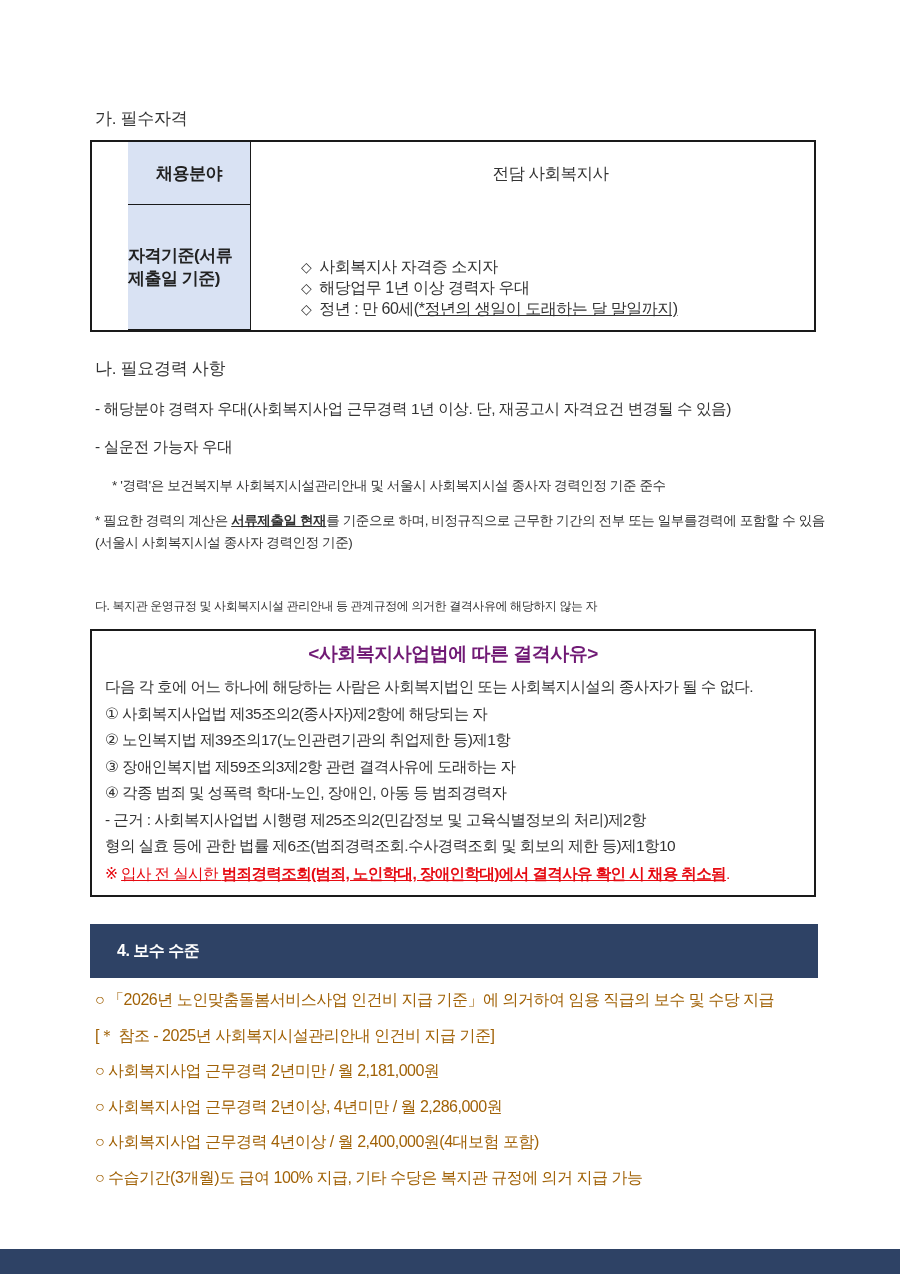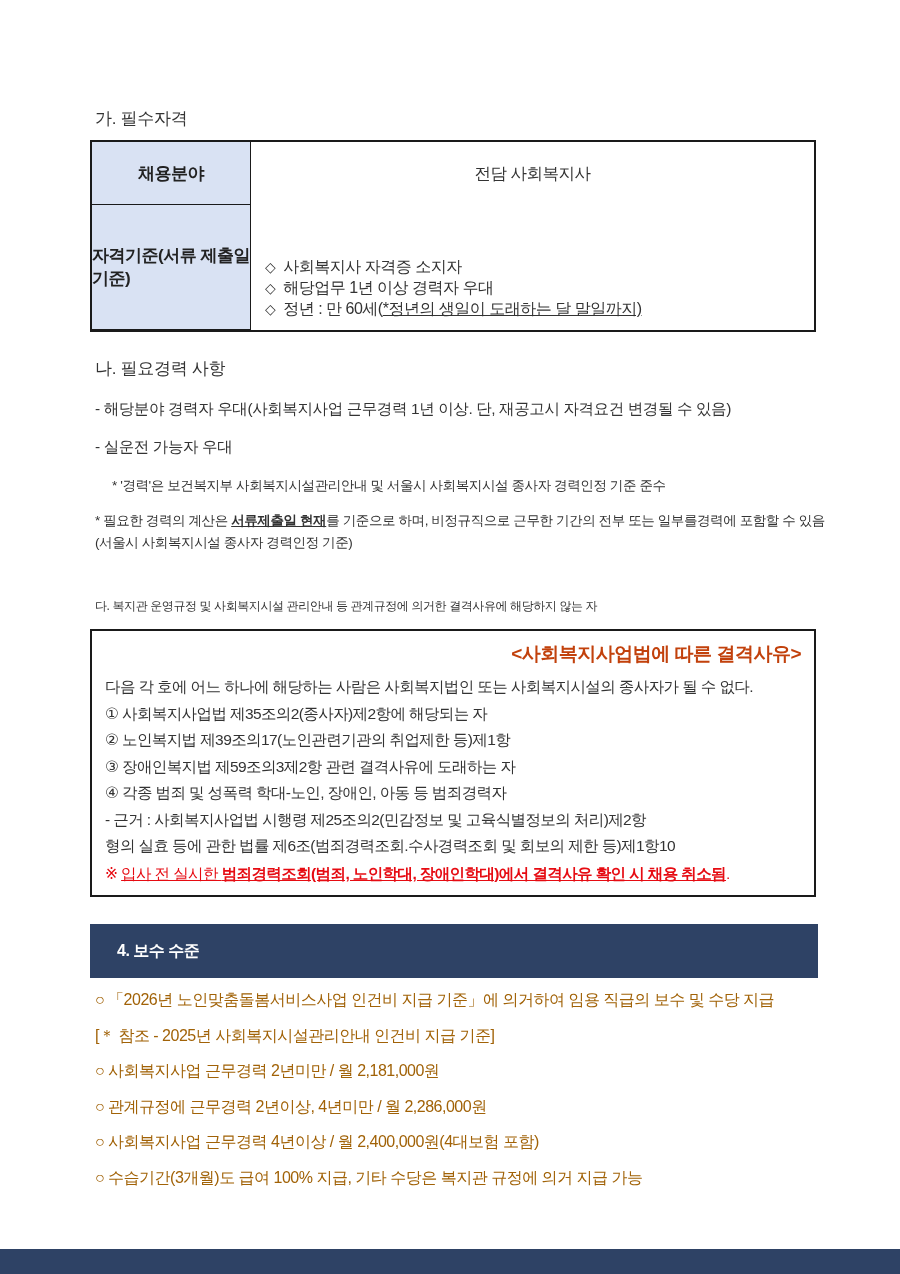--- a/index.html
+++ b/index.html
@@ -17,21 +17,21 @@
   .sec-heading { font-size:17px; color:#333; letter-spacing:-0.3px; }
 
   
   .qual-table {
     position:absolute; left:90px; top:140px; width:726px; height:192px;
     border:2px solid #1a1a1a;
     display:grid;
     grid-template-columns:159px 1fr;
     grid-template-rows:63px 1fr;
   }
-  .qual-table .cell { border-right:1px solid #1a1a1a; border-bottom:1px solid #1a1a1a; }
+  .qual-table .cell { border-right:1px solid #1a1a1a; border-bottom:1px solid #1a1a1a;margin-left:36px; }
   .qual-table .cell:nth-child(2n) { border-right:none; }
   .qual-table .cell.bottom { border-bottom:none; }
   .th {
     background:#d9e2f3;
     display:flex; align-items:center; justify-content:center;
     font-weight:bold; font-size:17px; color:#222; letter-spacing:-0.5px;
   }
   .td-label {
     display:flex; align-items:center; justify-content:center;
     font-size:16.5px; color:#333; letter-spacing:-0.5px;
@@ -47,21 +47,21 @@
   .u { text-decoration:underline; }
   .bu { font-weight:bold; text-decoration:underline; }
 
   
   .disq-box {
     position:absolute; left:90px; top:629px; width:726px; height:268px;
     border:2px solid #1a1a1a;
     padding:10px 13px 8px 13px;
   }
   .disq-title {
-    text-align:right; font-weight:bold; font-size:19px; color:#c2410c;
+    text-align:center; font-weight:bold; font-size:19px; color:#701a75;
     letter-spacing:-0.5px; margin-bottom:7px;
   }
   .disq-line { font-size:15.5px; line-height:26.5px; color:#333; letter-spacing:-0.6px; }
   .warn { font-size:15.5px; line-height:27px; letter-spacing:-0.6px; }
 
   
   .section-bar {
     position:absolute; left:90px; top:924px; width:728px; height:54px;
     background:#2e4265; color:#ffffff;
     display:flex; align-items:center;
@@ -130,18 +130,18 @@
 </div>
 
 <div class="section-bar">
   <span>4. 보수 수준</span>
 </div>
 
 <div class="pay-list">
   <div class="pay-line">○ 「2026년 노인맞춤돌봄서비스사업 인건비 지급 기준」에 의거하여 임용 직급의 보수 및 수당 지급</div>
   <div class="pay-line">[＊ 참조 - 2025년 사회복지시설관리안내 인건비 지급 기준]</div>
   <div class="pay-line">○ 사회복지사업 근무경력 2년미만 / 월 2,181,000원</div>
-  <div class="pay-line">○ 관계규정에 근무경력 2년이상, 4년미만 / 월 2,286,000원</div>
+  <div class="pay-line">○ 사회복지사업 근무경력 2년이상, 4년미만 / 월 2,286,000원</div>
   <div class="pay-line">○ 사회복지사업 근무경력 4년이상 / 월 2,400,000원(4대보험 포함)</div>
   <div class="pay-line">○ 수습기간(3개월)도 급여 100% 지급, 기타 수당은 복지관 규정에 의거 지급 가능</div>
 </div>
 
 <div class="bottom-bar"></div>
 
 </body></html>

